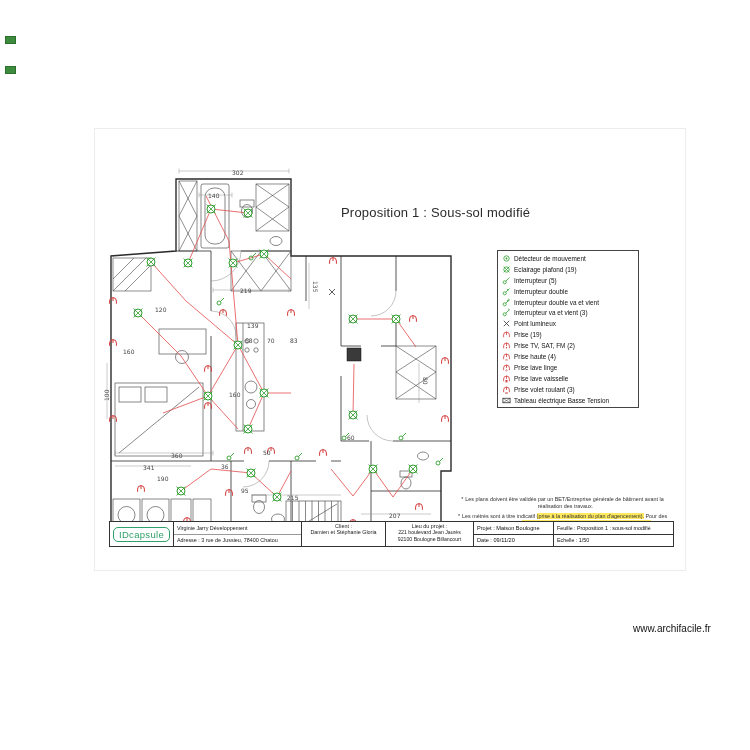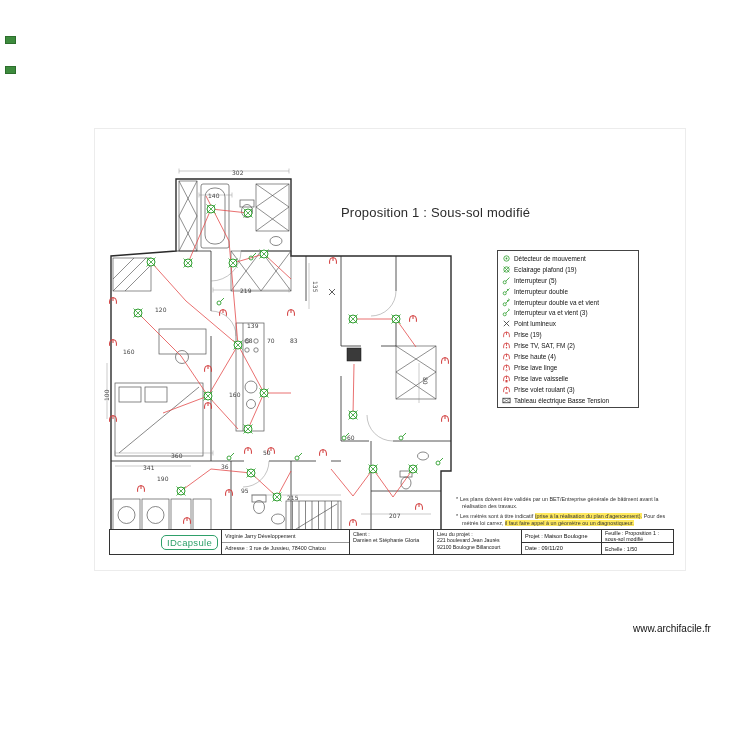--- a/index.html
+++ b/index.html
@@ -2,21 +2,21 @@
 <html><head>
 <meta charset="utf-8">
 <style>
   * { margin: 0; padding: 0; box-sizing: border-box; }
   html, body { width: 750px; height: 750px; background: #fff; font-family: "Liberation Sans", sans-serif; }
   .stage { position: absolute; left: 0; top: 0; width: 750px; height: 750px; overflow: hidden; }
 
   .green-mark { position: absolute; left: 5px; width: 11px; height: 8px; background: #3d8b3d; border: 1px solid #2c6e2c; }
   .gm1 { top: 36px; } .gm2 { top: 66px; }
 
-  .sheet { position: absolute; left: 94px; top: 128px; width: 592px; height: 443px; background: #fff; border: 1px solid #ececec; }
+  .sheet { position: absolute; left: 94px; top: 128px; width: 592px; height: 443px; background: #fff; border: 1px solid #ececec; text-align: center; }
 
   .title { position: absolute; left: 246px; top: 76px; font-size: 13px; color: #2b2b2b; letter-spacing: 0.2px; }
 
   svg.plan { position: absolute; left: 6px; top: 22px; width: 370px; height: 400px; }
   .wall { fill: none; stroke: #2b2b2b; stroke-width: 1.4; }
   .wall-thin { fill: none; stroke: #2b2b2b; stroke-width: 0.8; }
   .hatch rect, .hatch path { fill: none; stroke: #444; stroke-width: 0.6; }
   .furn rect, .furn circle, .furn ellipse, .furn line, .furn path { fill: none; stroke: #555; stroke-width: 0.7; }
   .arc path { fill: none; stroke: #888; stroke-width: 0.5; }
   .dimline { fill: none; stroke: #8a8a8a; stroke-width: 0.45; }
@@ -26,21 +26,21 @@
   .legend { position: absolute; left: 402px; top: 121px; width: 142px; border: 1px solid #444; background: #fff; padding: 2px 3px; }
   .lrow { height: 10.9px; display: flex; align-items: center; gap: 3px; white-space: nowrap; }
   .licon { width: 10px; display: inline-flex; align-items: center; justify-content: center; flex: 0 0 10px; }
   .llabel { font-size: 6.4px; color: #111; }
 
   .notes { position: absolute; left: 361px; top: 367px; width: 213px; font-size: 5.4px; line-height: 1.35; color: #333; }
   .note { padding-left: 6px; margin-bottom: 2px; }
   .bullet { margin-left: -6px; margin-right: 2px; }
   .hl { background: #ffe95e; }
 
-  .titleblock { position: absolute; left: 14px; top: 400px; width: 565px; height: 26px; border: 1px solid #333; display: flex; font-size: 5.6px; color: #111; background: #fff; padding-left: 48px; }
+  .titleblock { position: absolute; left: 14px; top: 392px; width: 565px; height: 26px; border: 1px solid #333; display: flex; font-size: 5.6px; color: #111; background: #fff; }
   .tb-cell { border-right: 1px solid #333; height: 100%; overflow: hidden; }
   .tb-cell:last-child { border-right: none; }
   .tb-logo { width: 64px; display: flex; align-items: center; justify-content: center; }
   .logo { color: #2fa06a; border: 1px solid #2fa06a; border-radius: 5px; padding: 1px 5px; font-size: 9.5px; letter-spacing: 0.3px; }
   .tb-company { width: 128px; display: flex; flex-direction: column; }
   .tb-company .r1 { flex: 1; display: flex; align-items: center; padding: 0 3px; }
   .tb-company .r2 { flex: 1; border-top: 1px solid #999; display: flex; align-items: center; padding: 0 3px; }
   .tb-client { width: 84px; padding: 1px 3px; }
   .tb-lieu { width: 88px; padding: 1px 3px; font-size: 5.2px; line-height: 1.2; }
   .lbl { font-size: 5.4px; color: #222; }

